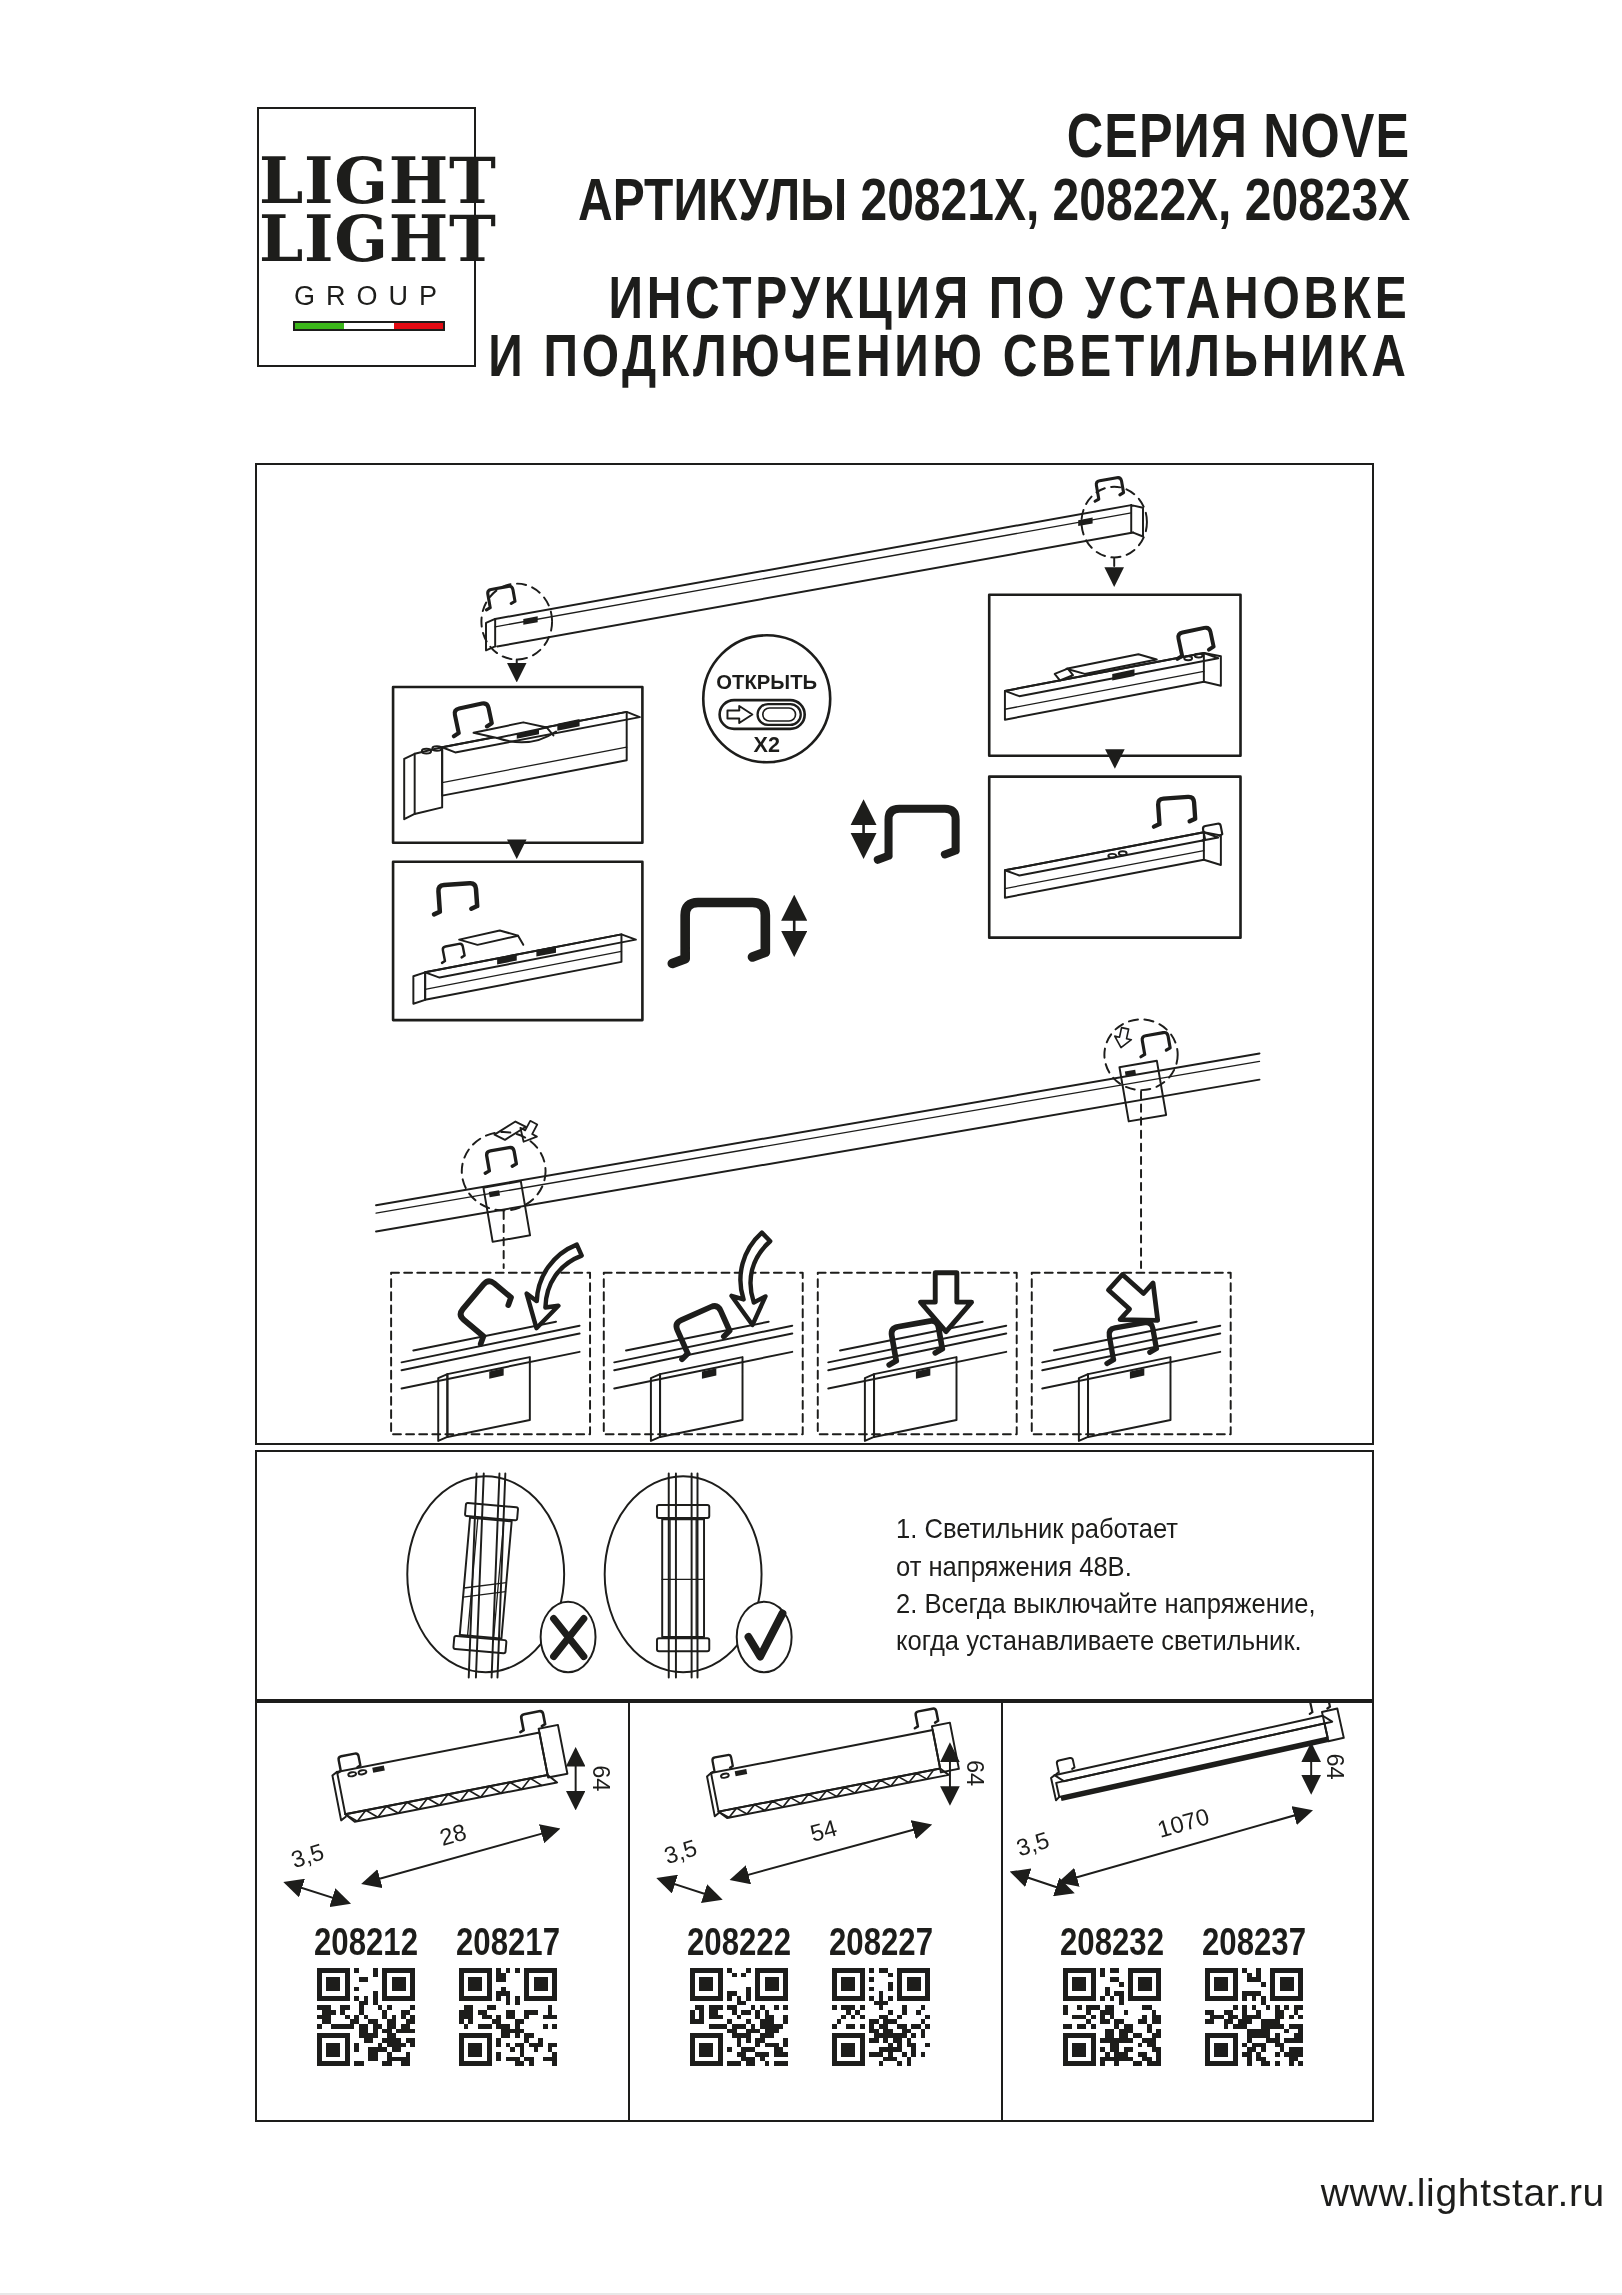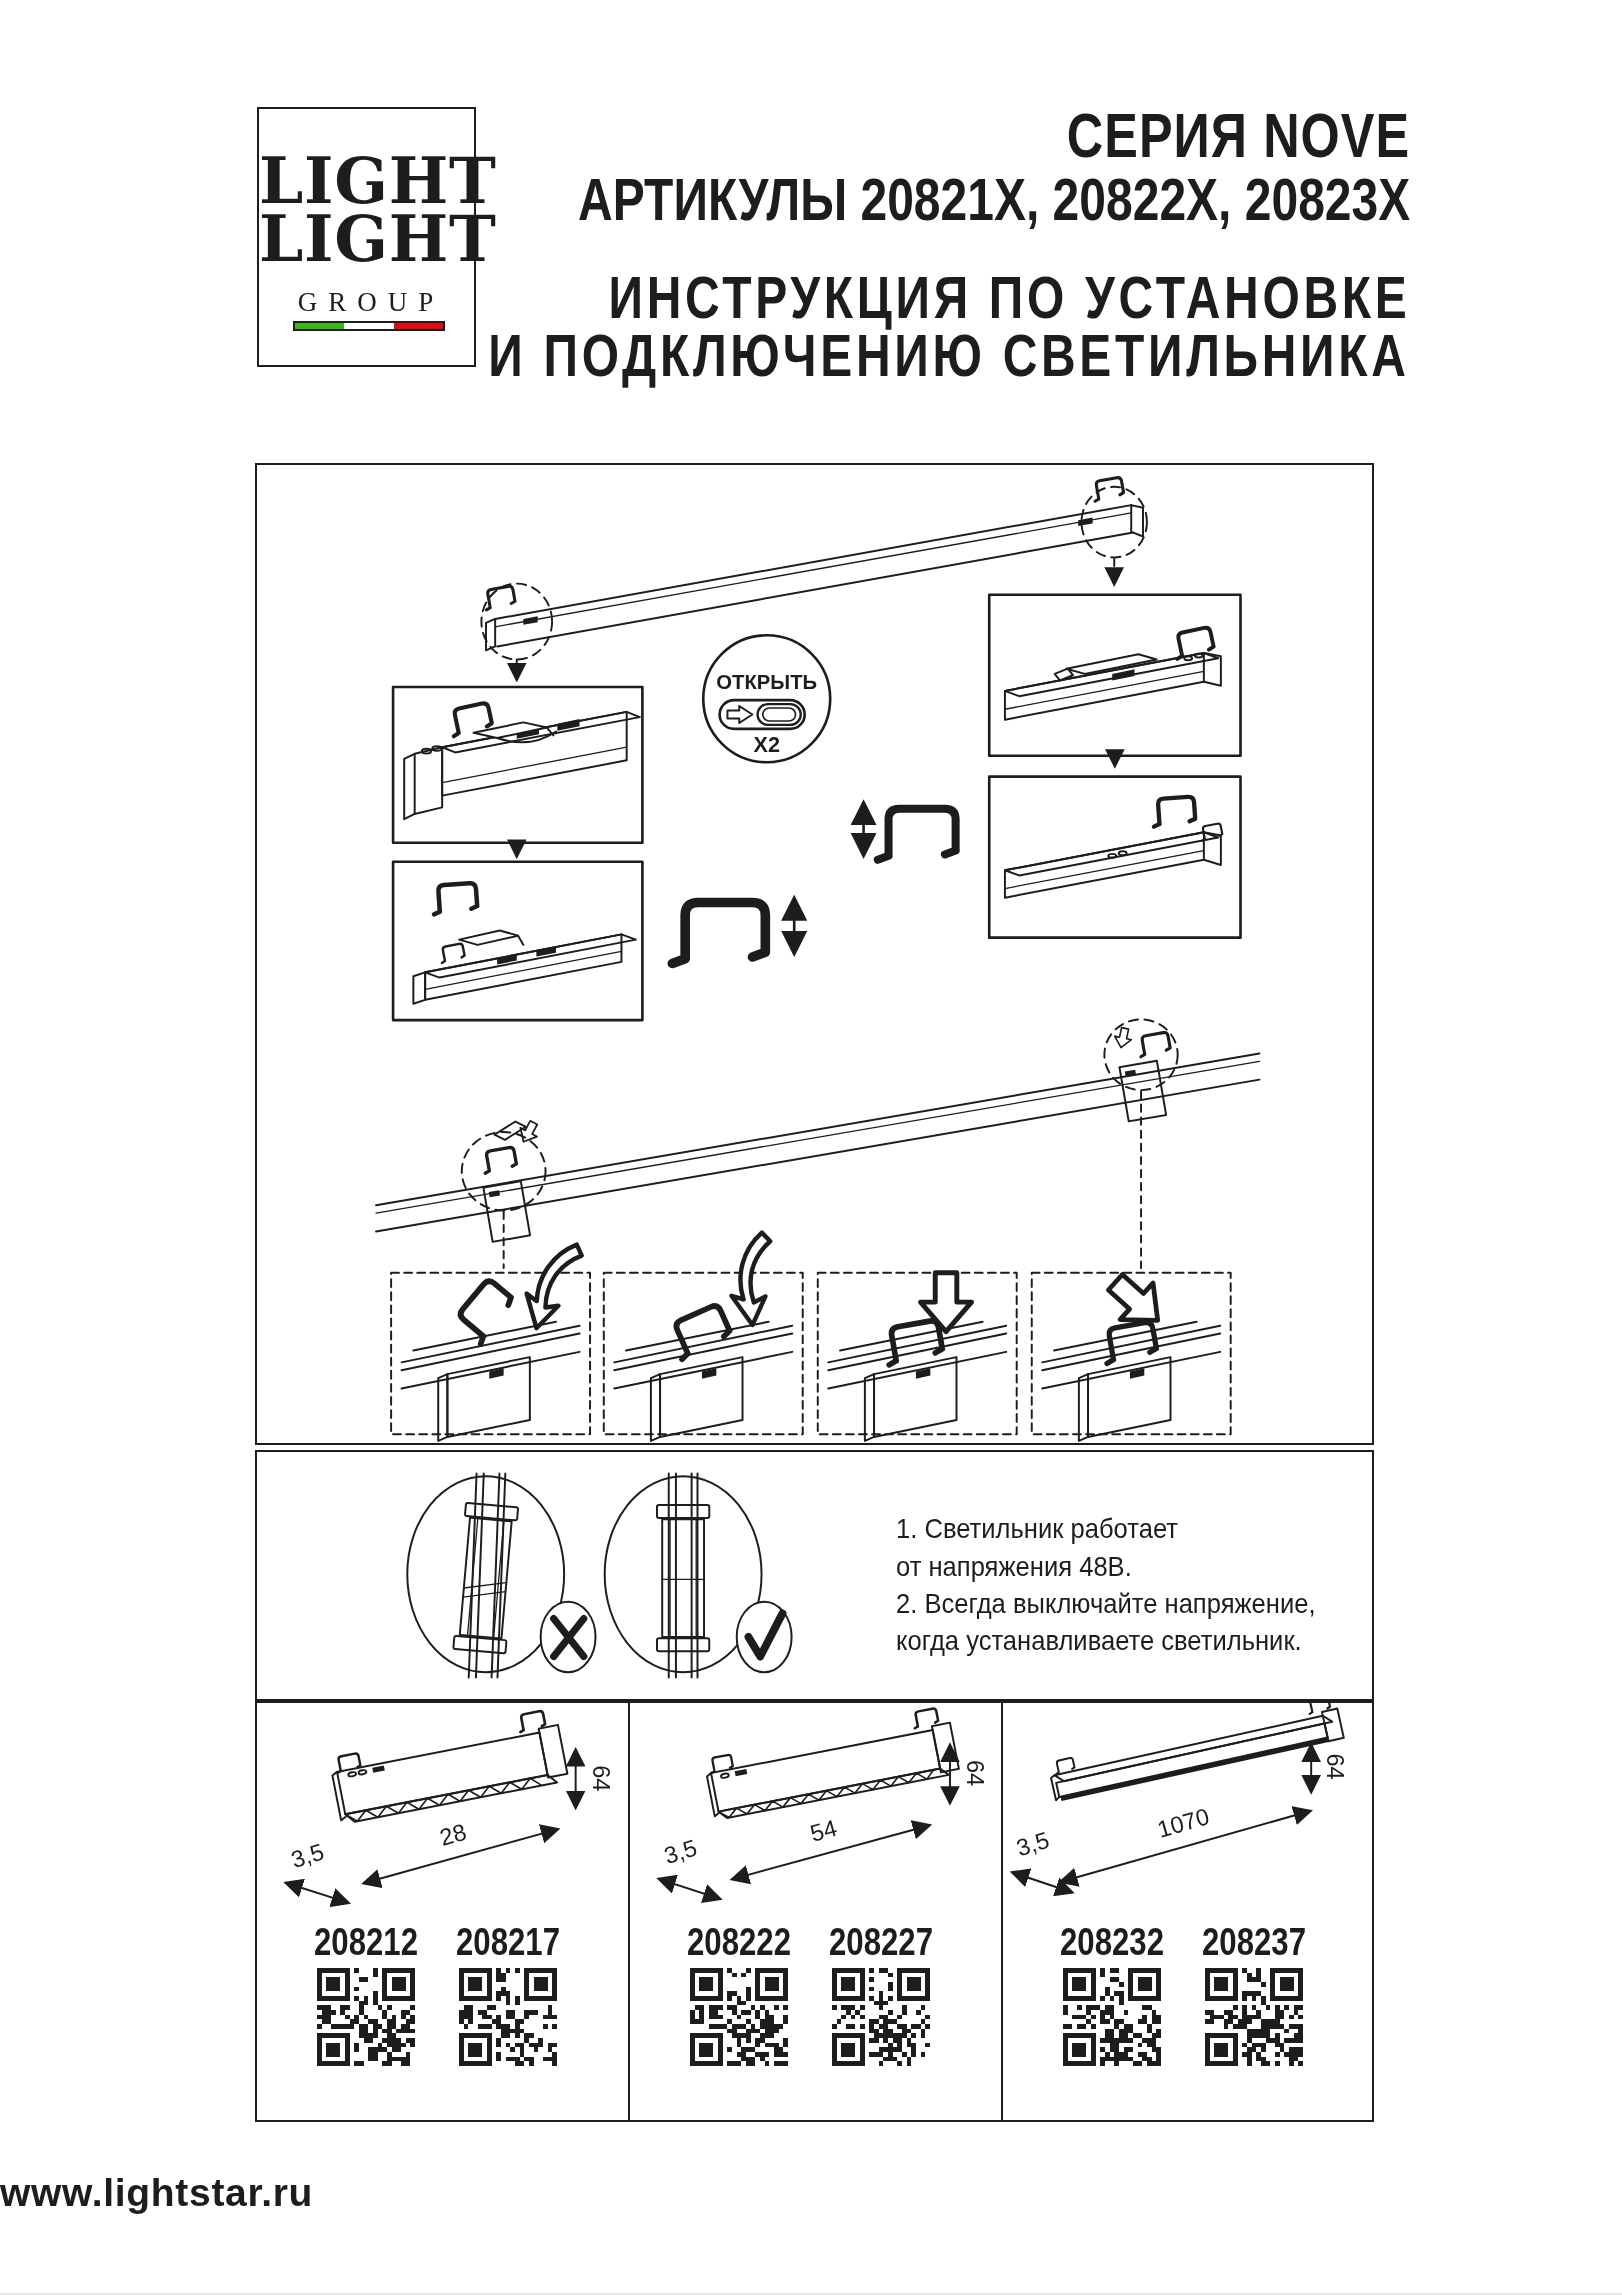--- a/index.html
+++ b/index.html
@@ -5,42 +5,42 @@
   html,body{margin:0;padding:0;background:#e8e8e8;}
   .page{position:relative;width:1623px;height:2293px;background:#ffffff;
         font-family:"Liberation Sans",sans-serif;color:#1d1d1b;overflow:hidden;}
   .abs{position:absolute;}
   .nw{white-space:nowrap;}
   
   .logo-box{left:257px;top:107px;width:219px;height:260px;border:2.6px solid #1d1d1b;box-sizing:border-box;}
   .logo-word{font-family:"DejaVu Serif","Liberation Serif",serif;font-weight:bold;
              text-align:center;font-size:63px;line-height:58px;letter-spacing:0.7px;}
   .logo-word.first{margin-top:43px;}
-  .logo-group{font-size:27px;letter-spacing:11px;text-align:center;margin-top:19px;text-indent:9.2px;font-weight:400;font-family:Liberation Serif, serif;}
+  .logo-group{font-size:27px;letter-spacing:11px;text-align:center;margin-top:13px;text-indent:9.2px;font-weight:400;}
   .flag{left:34px;bottom:34px;width:148px;height:6.5px;border:2px solid #1d1d1b;display:flex;}
   .flag span{flex:1 1 33.3%;height:100%;}
   
   .hline{right:213px;font-weight:bold;transform-origin:100% 50%;transform:scaleX(0.8);}
   .h-series{top:99px;font-size:63px;letter-spacing:1.3px;}
   .h-articles{top:165px;font-size:60px;}
   .h-instr1{top:263px;font-size:60px;letter-spacing:4.6px;}
   .h-instr2{top:321px;font-size:60px;letter-spacing:4.6px;}
   
   .frame{border:2px solid #1d1d1b;box-sizing:border-box;}
   .box1{left:255px;top:463px;width:1119px;height:982px;}
   .box2{left:255px;top:1450px;width:1119px;height:251px;}
   .box3{left:255px;top:1701px;width:1119px;height:421px;}
   .vdiv{top:1701px;width:2px;height:421px;background:#1d1d1b;}
   
   .note-line{left:896px;font-size:27.5px;line-height:37px;transform-origin:0 50%;transform:scaleX(0.93);}
   
   .article{top:1921px;width:170px;text-align:center;font-size:38px;font-weight:bold;
            transform-origin:50% 50%;transform:scaleX(0.82);}
   .qr{top:1968px;width:98px;height:98px;}
-  .footer{left:0;right:18px;top:2171px;text-align:left;font-size:39px;font-weight:bold;letter-spacing:0.7px;}
+  .footer{left:0;right:18px;top:2171px;text-align:right;font-size:39px;font-weight:normal;letter-spacing:0.7px;}
   svg{display:block;}
   svg text{font-family:"Liberation Sans",sans-serif;}
 </style>
 </head>
 <body>
 
 <div class="page">
 
   <div class="abs logo-box">
     <div class="logo-word first">LIGHT</div>

